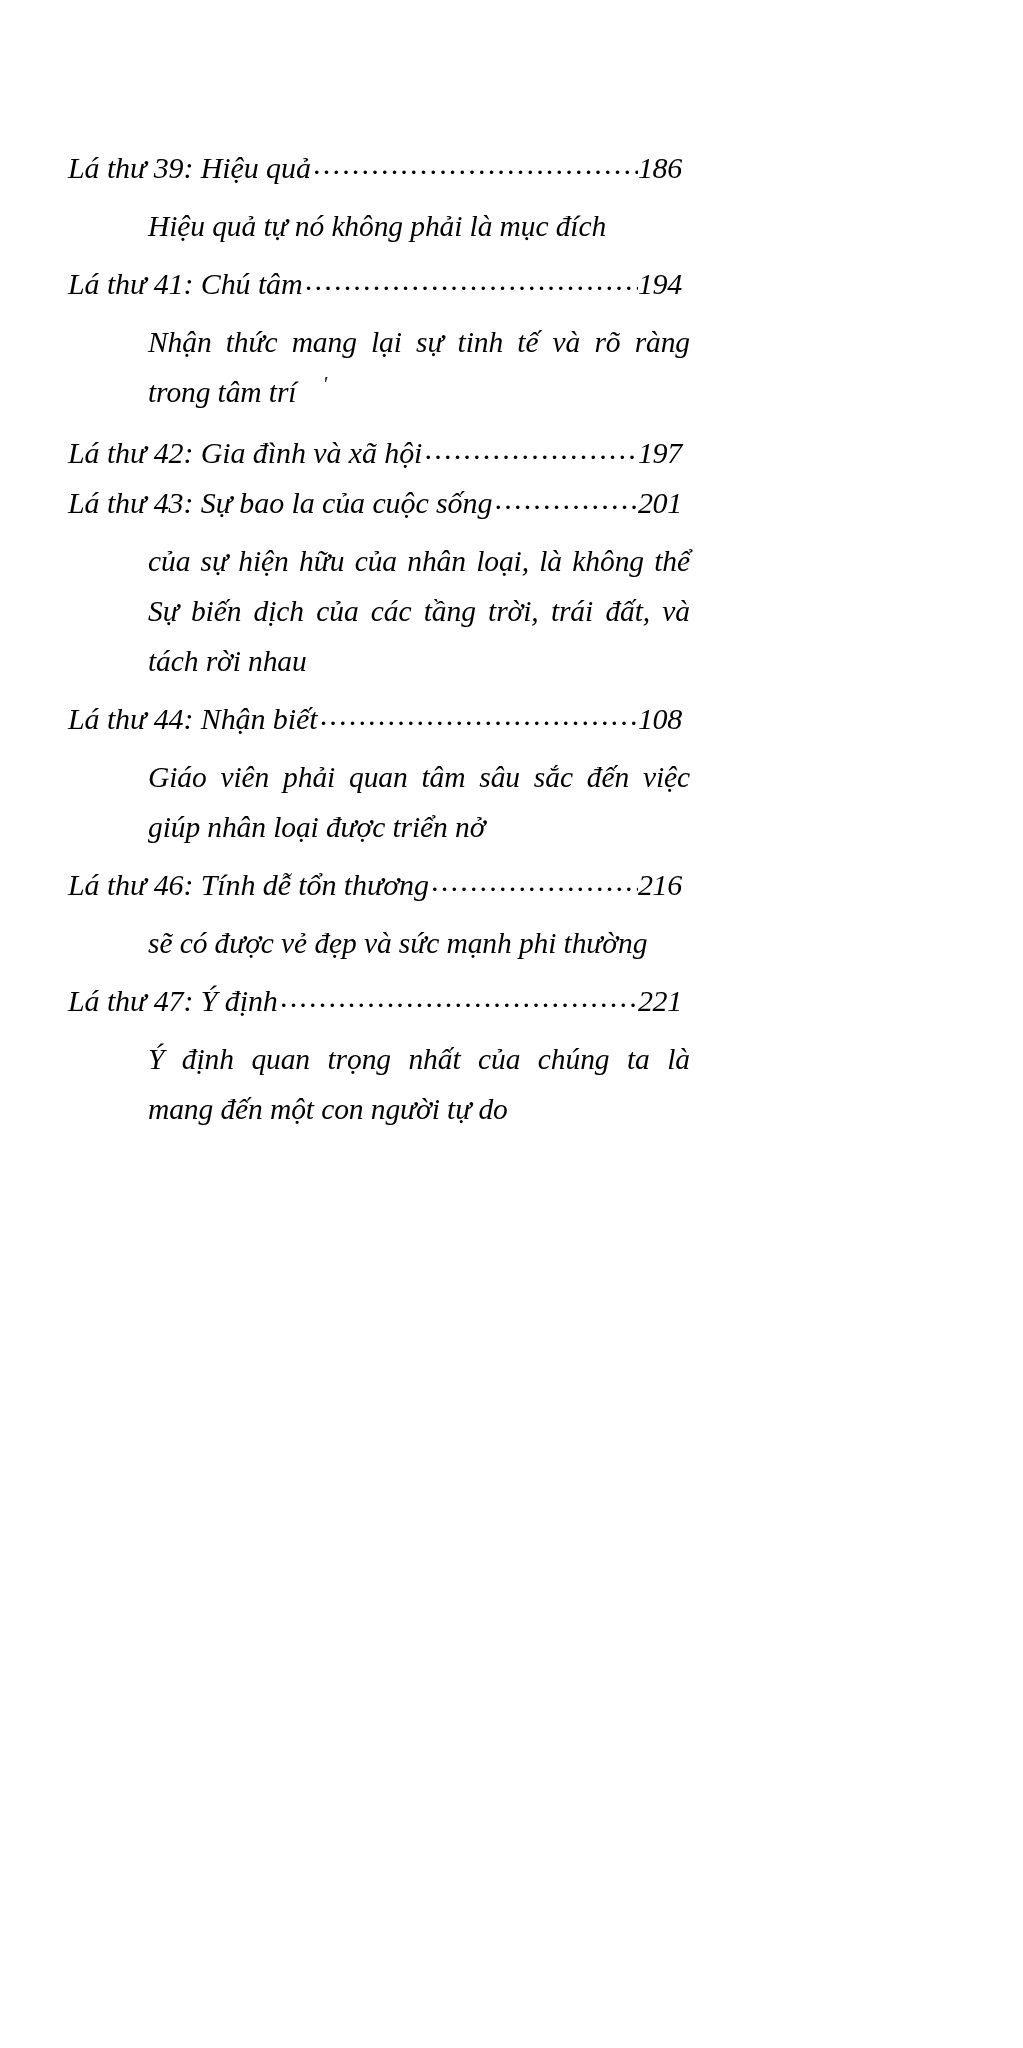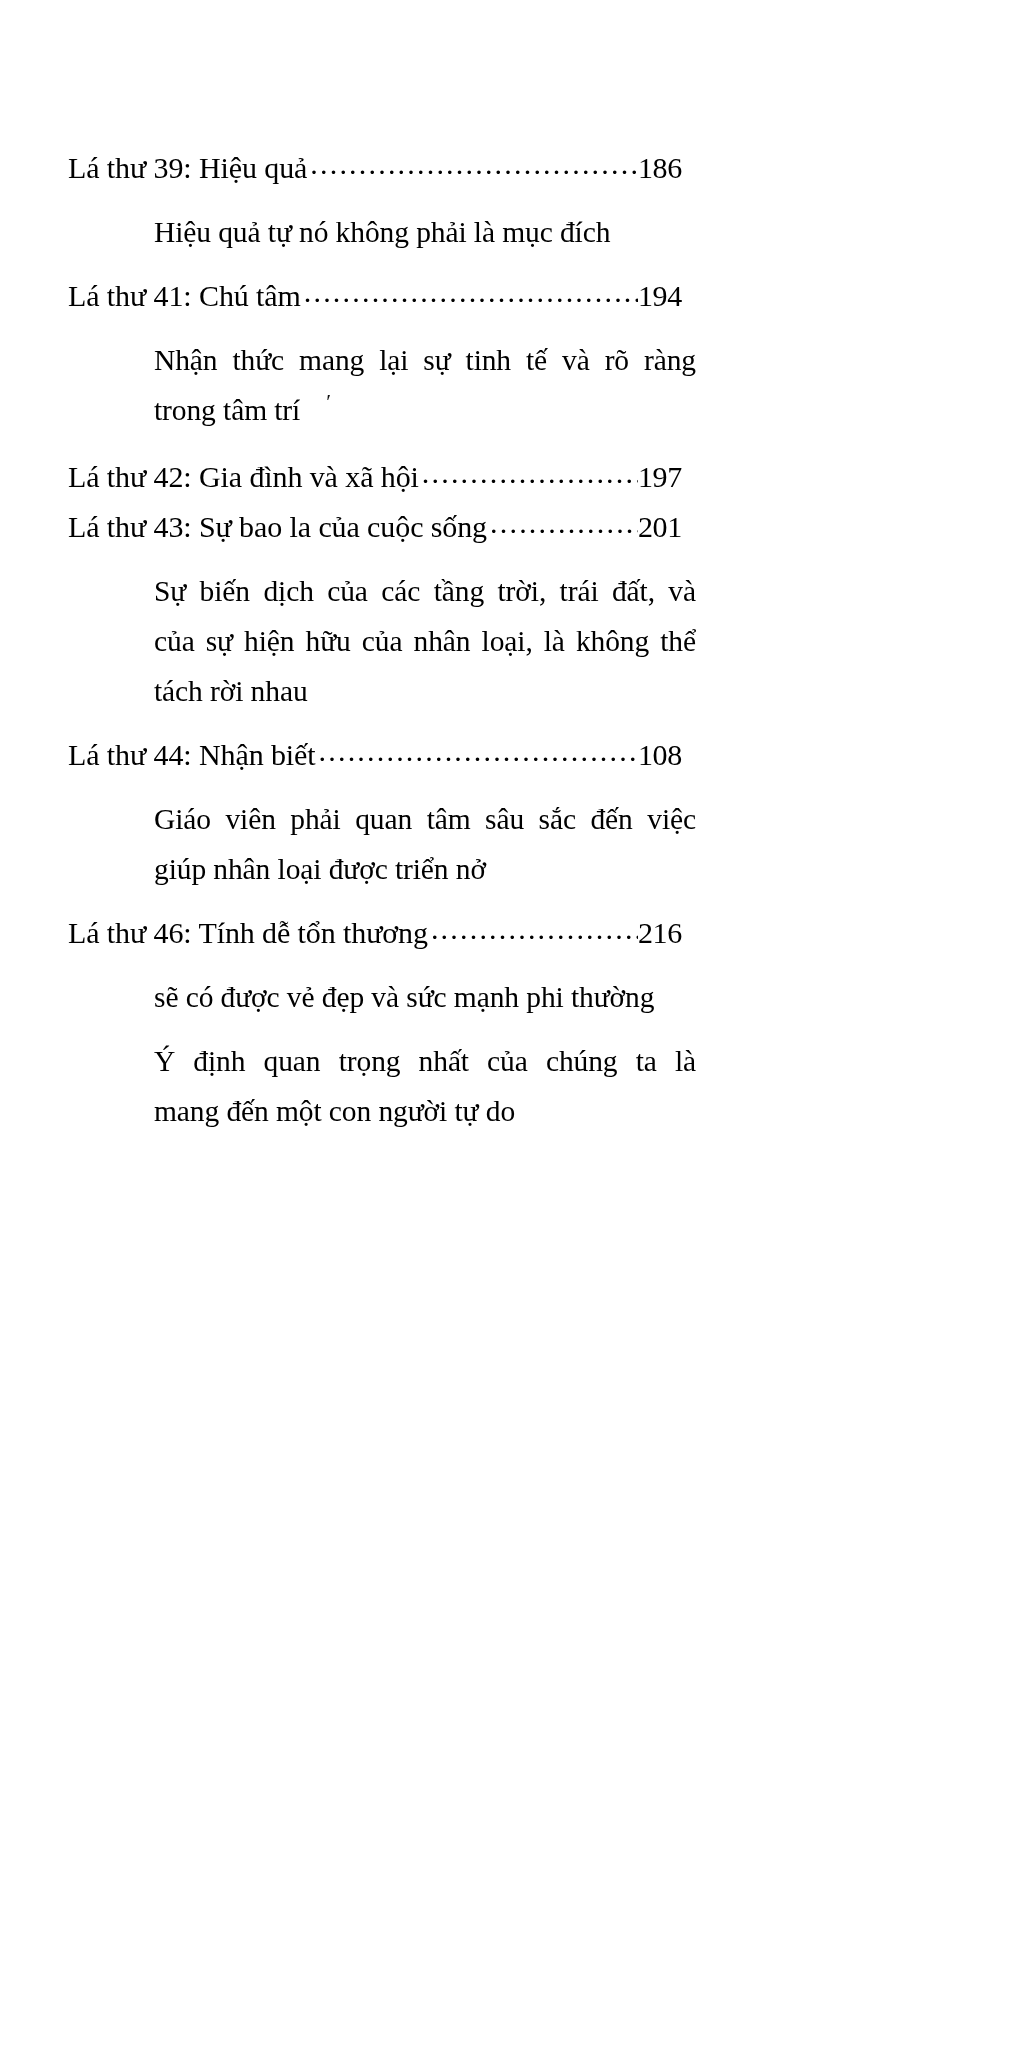--- a/index.html
+++ b/index.html
@@ -31,20 +31,21 @@
   #toc-list {
     position: absolute;
     left: 68px;
     top: 143px;
     width: 614px;
   }
 
   .toc-entry {
     margin: 0;
     padding: 0;
+    font-style: italic;
   }
 
   
   .entry-line {
     display: flex;
     align-items: baseline;
     width: 100%;
     height: 50px;
     font-size: 30px;
     line-height: 50px;
@@ -75,21 +76,21 @@
   }
   .entry-page {
     flex: 0 0 auto;
     padding-left: 0px;
     letter-spacing: -0.3px;
     text-align: center;
   }
 
   
   .entry-desc {
-    margin: 14px;
+    margin: 8px;
     padding: 0 0 0 72px;
     width: 542px;
     font-size: 29.5px;
     line-height: 50px;
     text-align: justify;
     text-justify: inter-word;
     letter-spacing: -0.1px;
   }
   .entry-desc.single {
     text-align: left;
@@ -143,22 +144,22 @@
           <span class="entry-page">197</span>
         </div>
       </div>
       <div class="toc-entry">
         <div class="entry-line">
           <span class="entry-title">Lá thư 43: Sự bao la của cuộc sống</span>
           <span class="entry-leader"></span>
           <span class="entry-page">201</span>
         </div>
         <div class="entry-desc">
+          <span style="display: block; text-align-last: justify;">của sự hiện hữu của nhân loại, là không thể</span>
           <span style="display: block; text-align-last: justify;">Sự biến dịch của các tầng trời, trái đất, và</span>
-          <span style="display: block; text-align-last: justify;">của sự hiện hữu của nhân loại, là không thể</span>
           <span class="lastline">tách rời nhau</span>
         </div>
       </div>
       <div class="toc-entry">
         <div class="entry-line">
           <span class="entry-title">Lá thư 44: Nhận biết</span>
           <span class="entry-leader"></span>
           <span class="entry-page">108</span>
         </div>
       </div>
@@ -172,19 +173,24 @@
         <div class="entry-line">
           <span class="entry-title">Lá thư 46: Tính dễ tổn thương</span>
           <span class="entry-leader"></span>
           <span class="entry-page">216</span>
         </div>
         <div class="entry-desc">
           <span class="lastline">sẽ có được vẻ đẹp và sức mạnh phi thường</span>
         </div>
       </div>
       <div class="toc-entry">
+        <div class="entry-line">
+          <span class="entry-title">Lá thư 47: Ý định</span>
+          <span class="entry-leader"></span>
+          <span class="entry-page">221</span>
+        </div>
         <div class="entry-desc">
           <span style="display: block; text-align-last: justify;">Ý định quan trọng nhất của chúng ta là</span>
           <span class="lastline">mang đến một con người tự do</span>
         </div>
       </div>
     </div>
 </div>
 
 </body></html>

